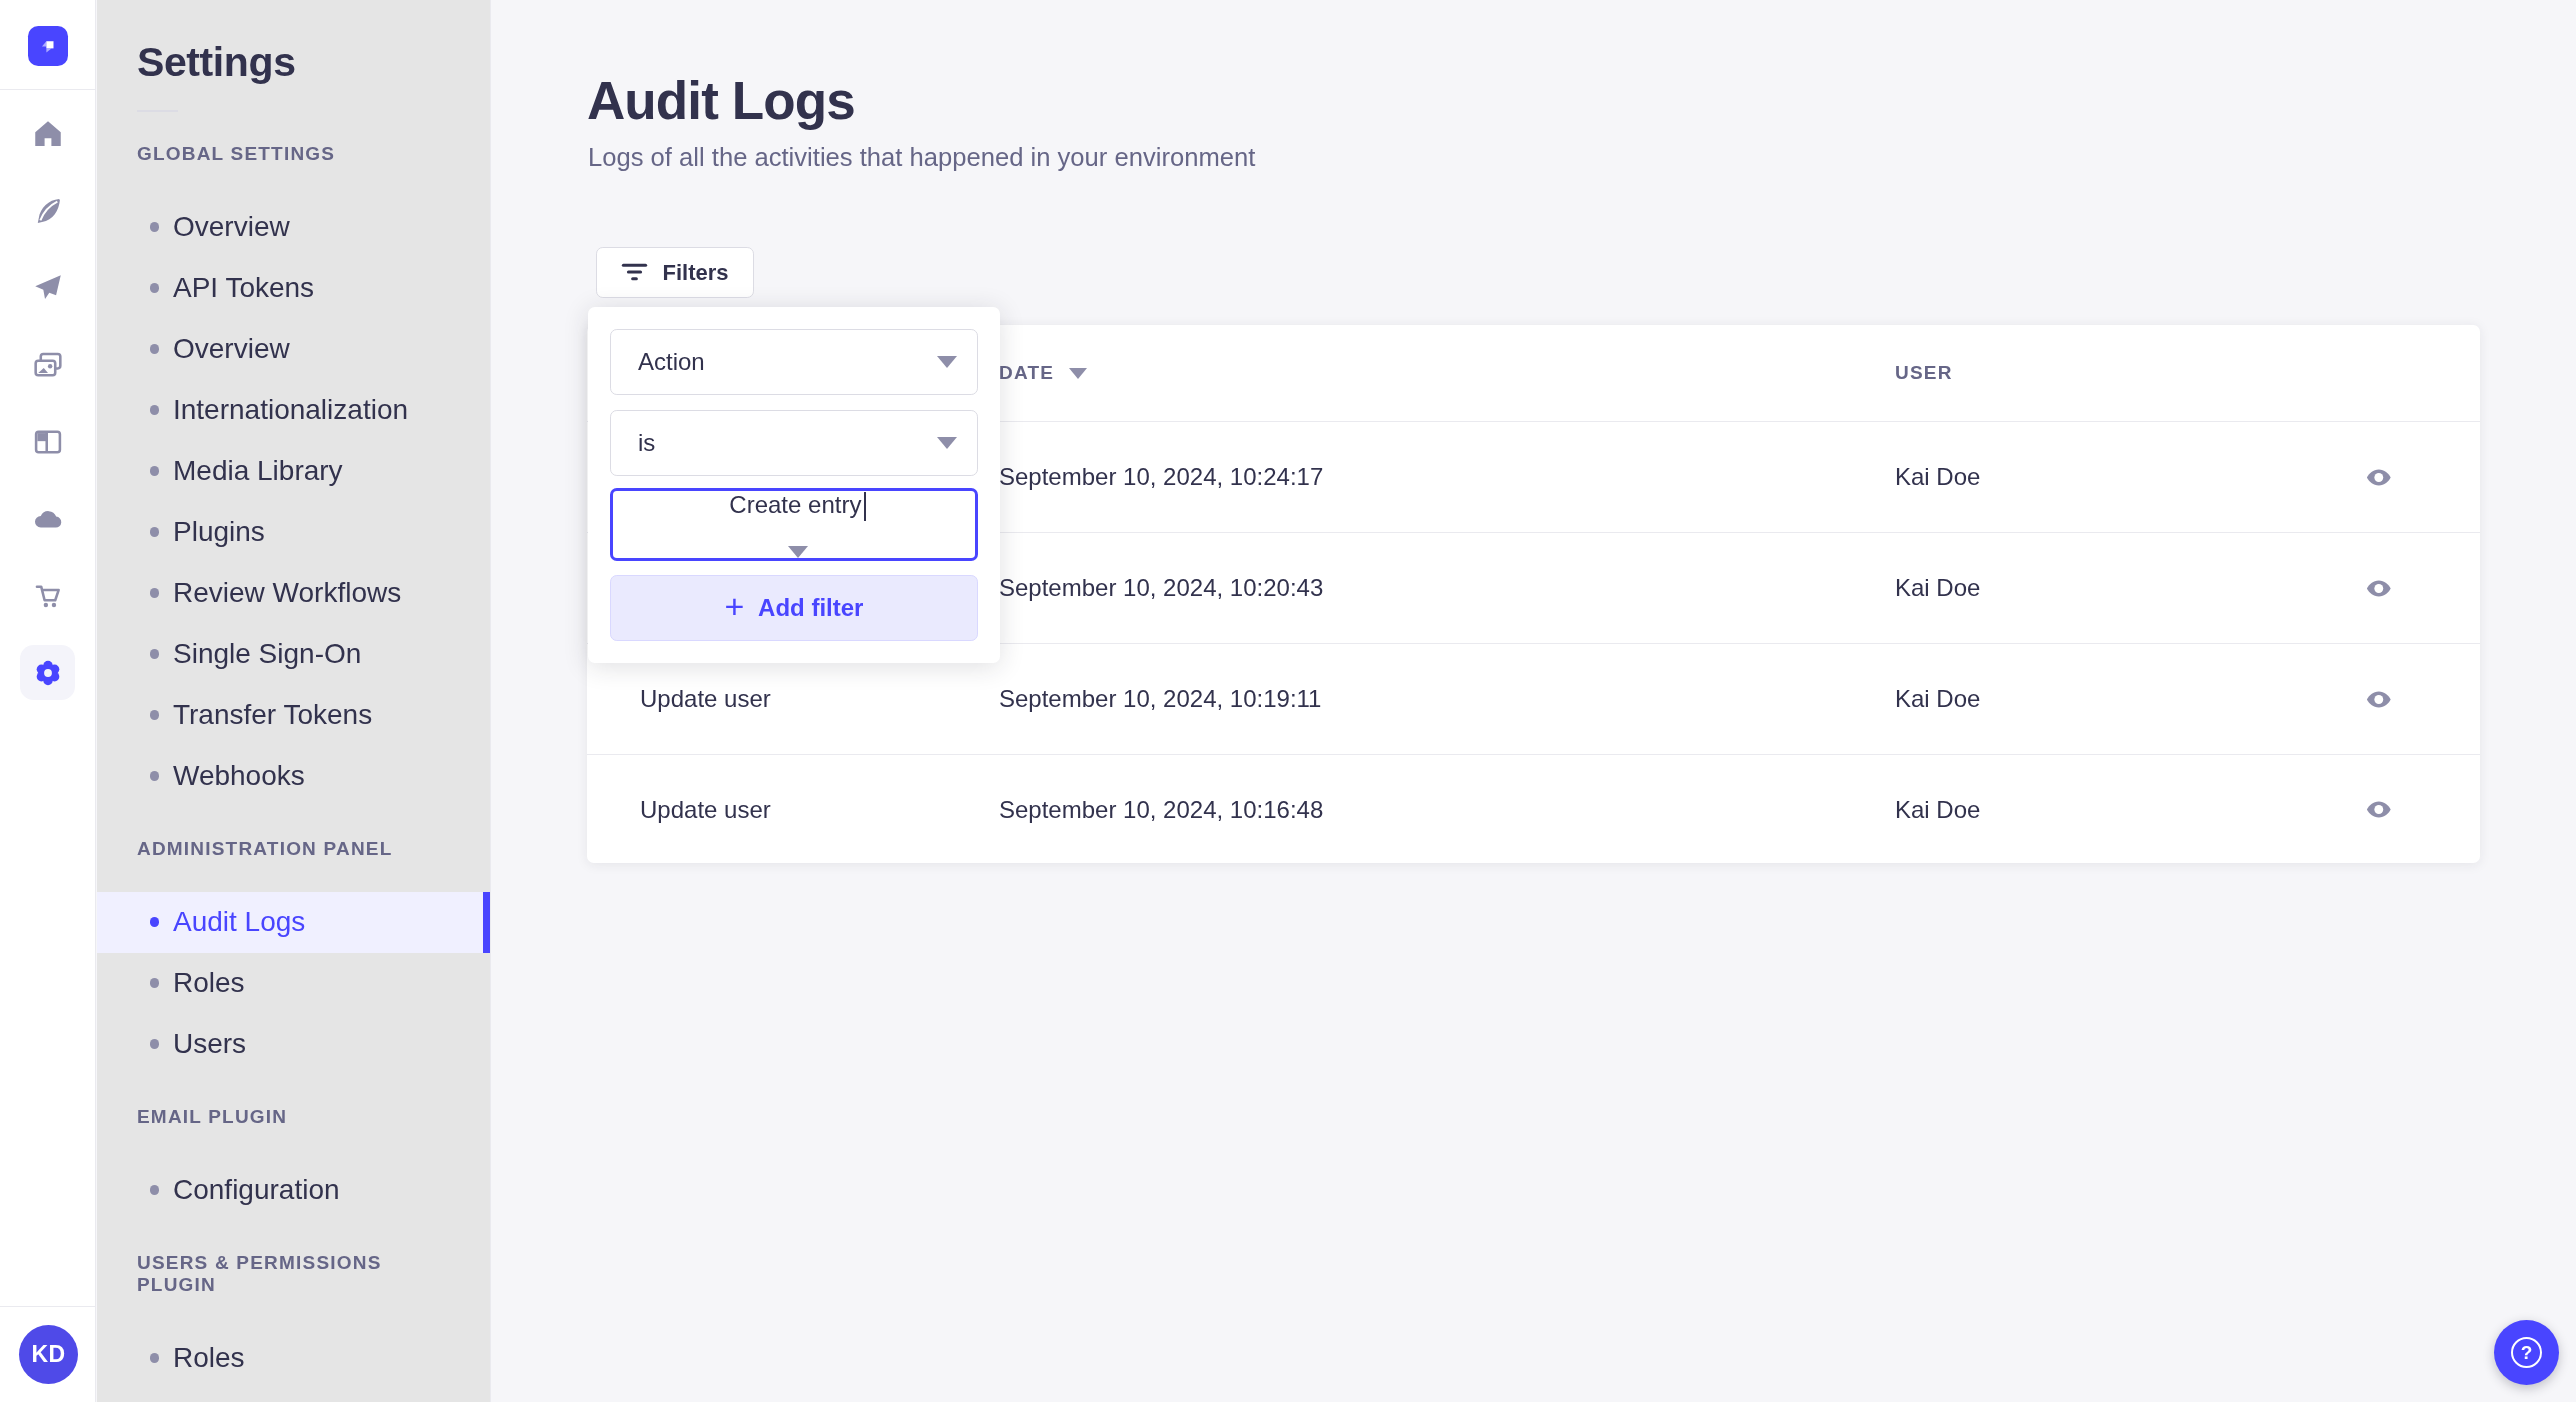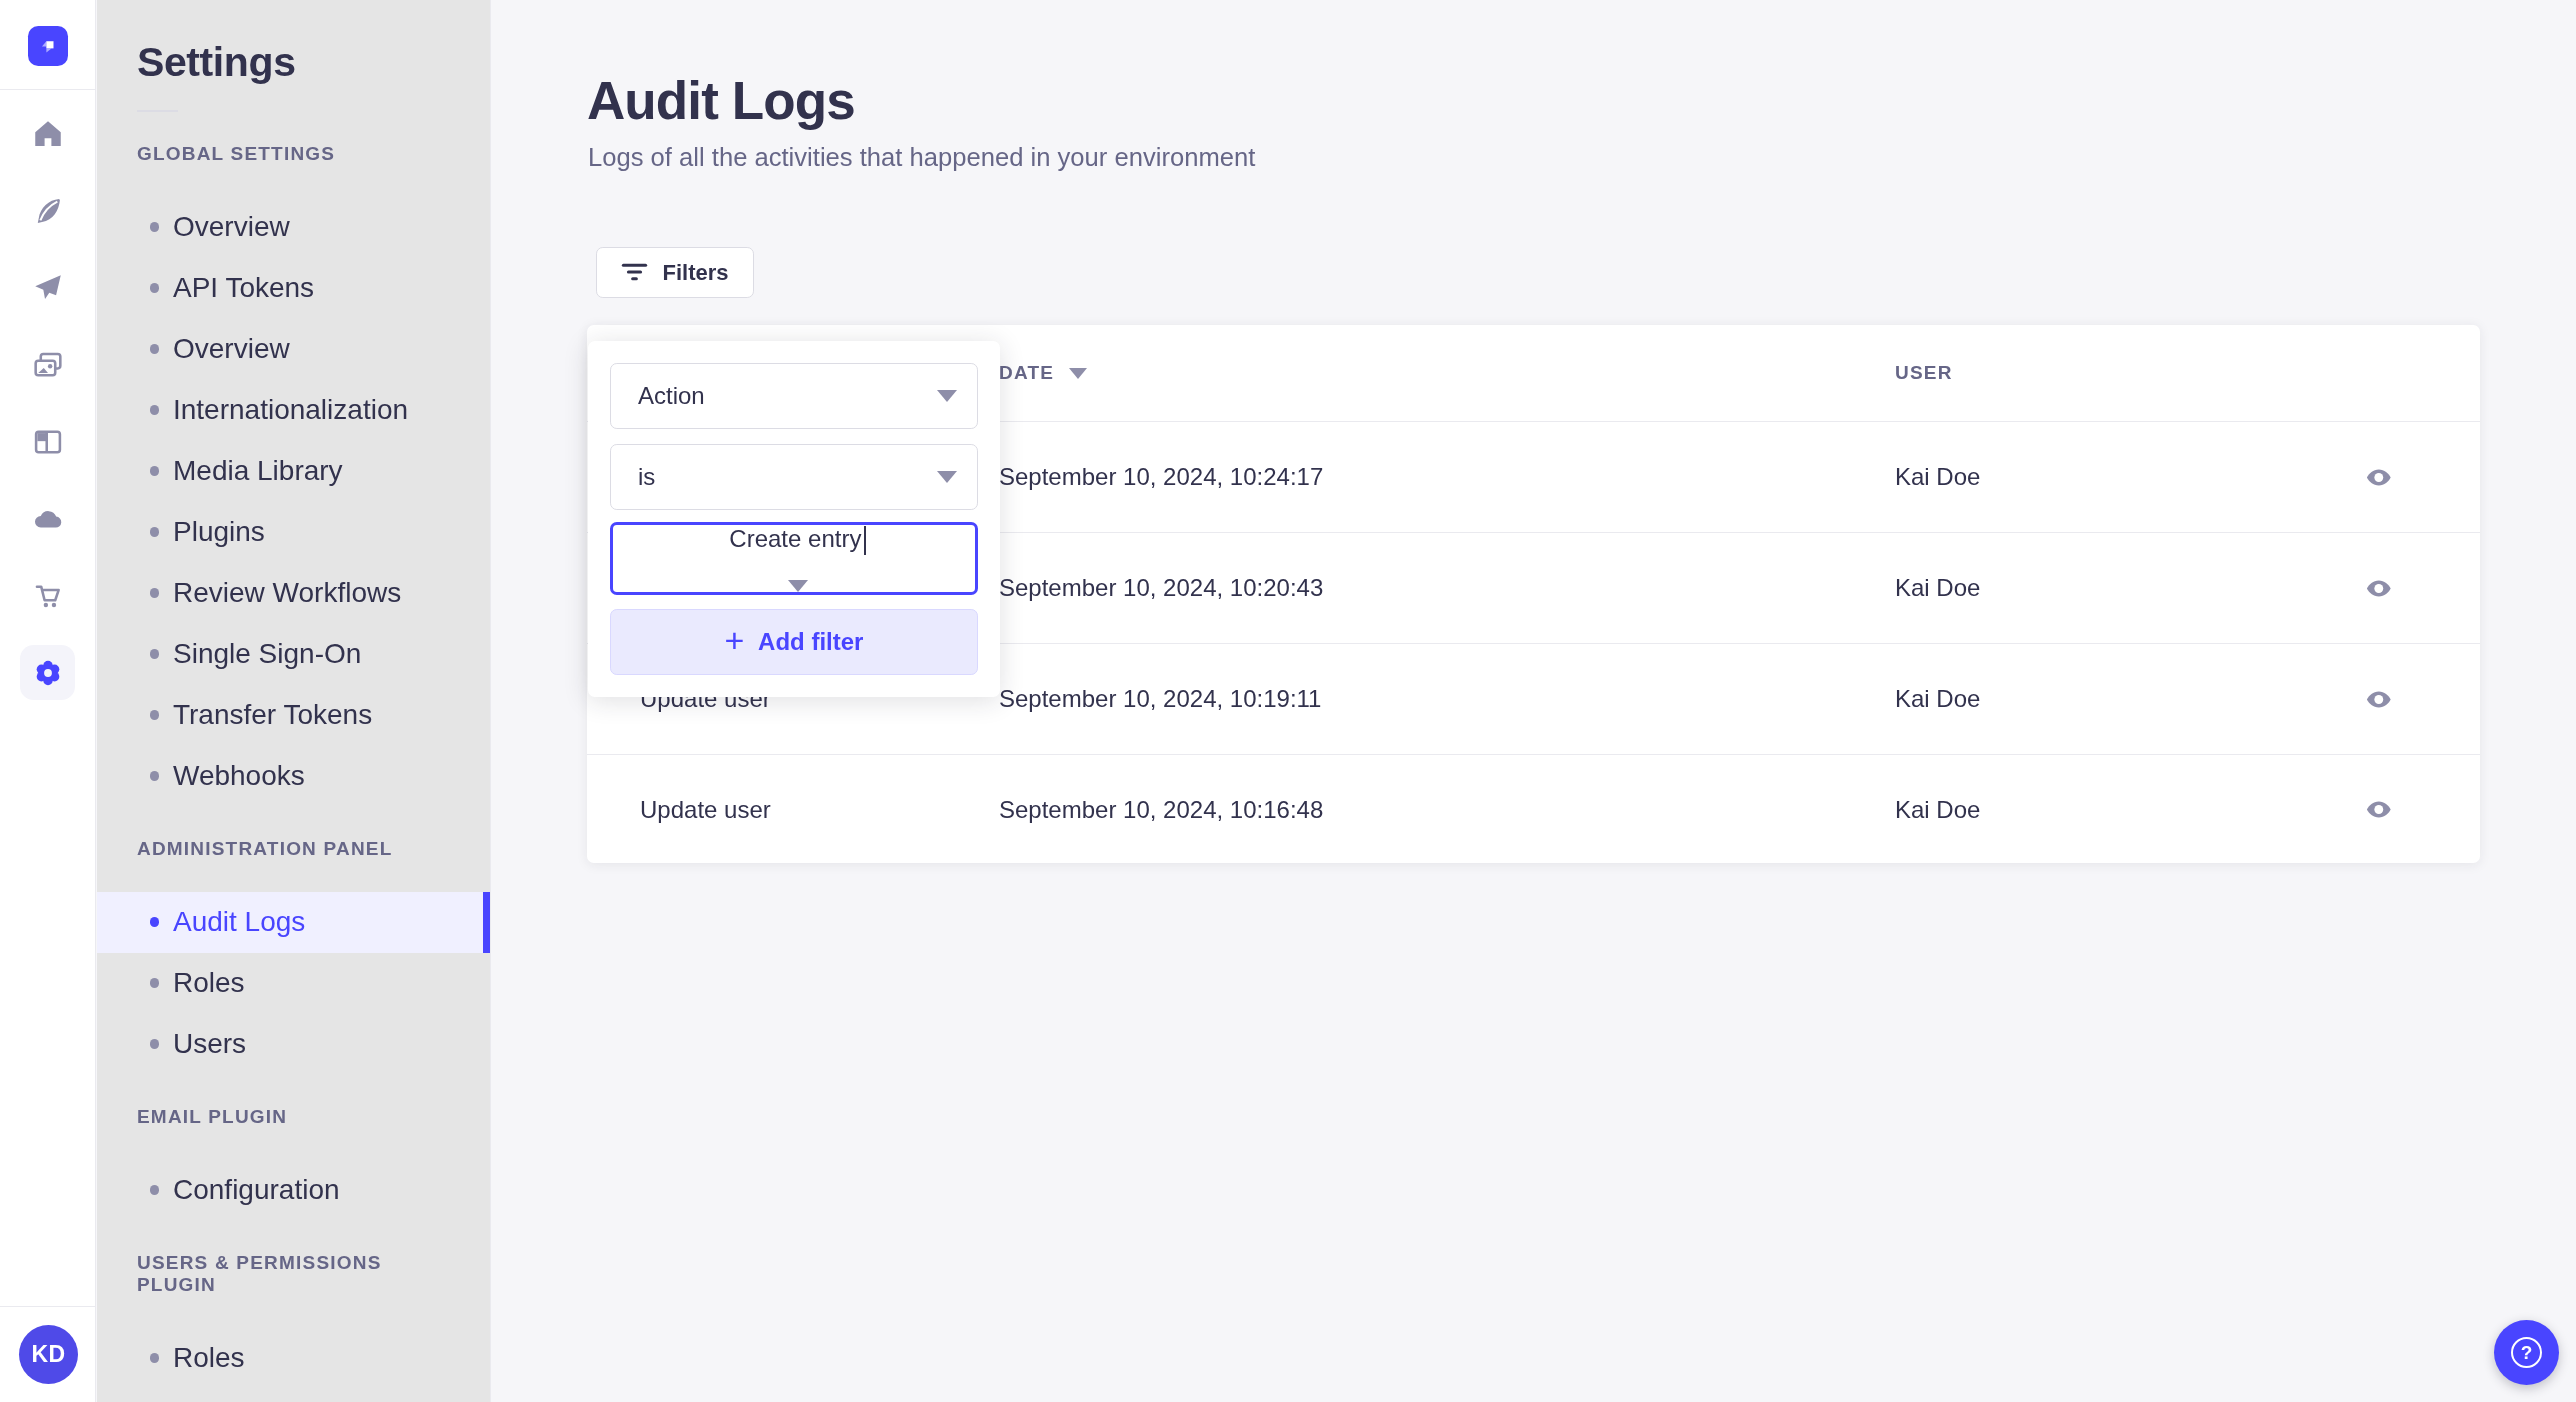--- a/index.html
+++ b/index.html
@@ -103,21 +103,20 @@
   }
   .trow:last-child { border-bottom: none; height: 109px; }
   .eye-btn { background: none; border: none; cursor: pointer; padding: 5.1px; display: flex; }
 
   
   .popover {
     position: absolute; left: 96px; top: 307px; width: 412px;
     background: #ffffff; border-radius: 6.8px; padding: 22px;
     box-shadow: 0 3.4px 25.6px rgba(33,33,52,0.14);
     z-index: 10;
-    margin-top: 34px;
   }
   .select {
     height: 66px; width: 100%; background: #ffffff;
     border: 0.9px solid #dcdce4; border-radius: 6.8px;
     display: flex; align-items: center; justify-content: space-between;
     padding: 0 20.4px 0 27px; font-size: 24px; color: #32324d; cursor: pointer;
   }
   .select + .select { margin-top: 15.3px; }
   .select.focused { margin-top: 12px; height: 73px; border: 3.4px solid #4945ff; padding: 0 18px 0 25px; flex-direction: column; }
   .select-caret {

